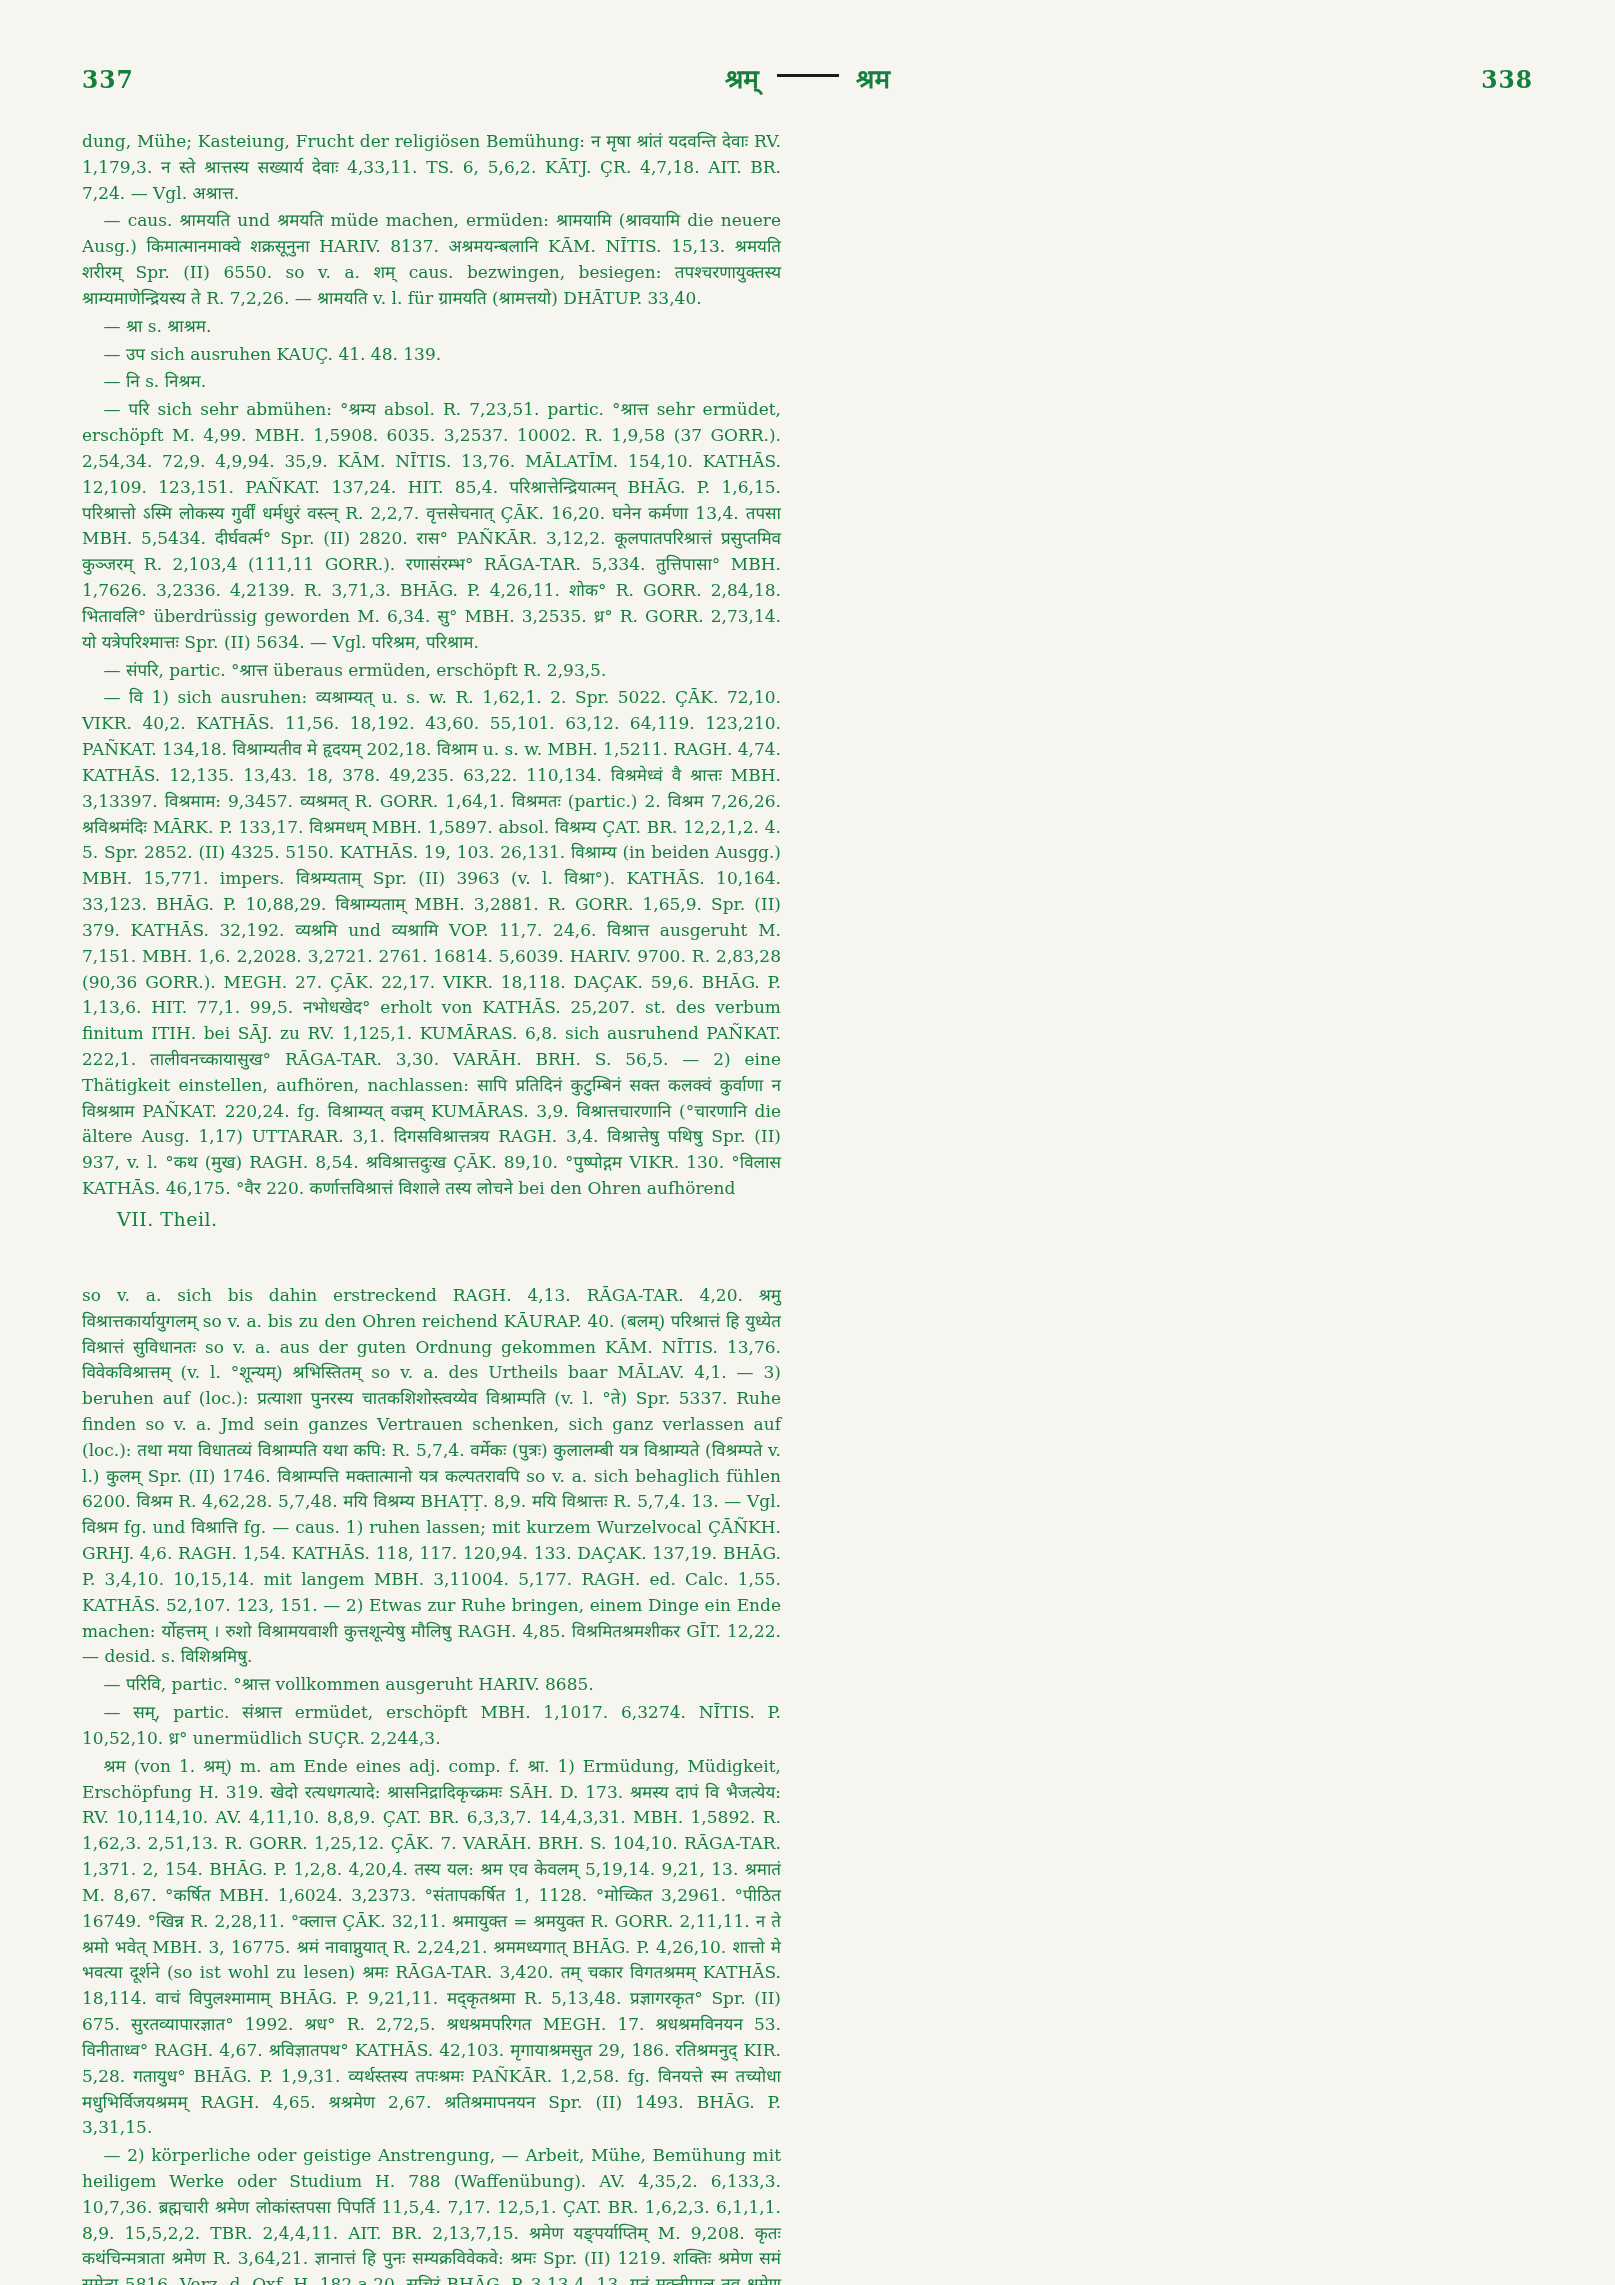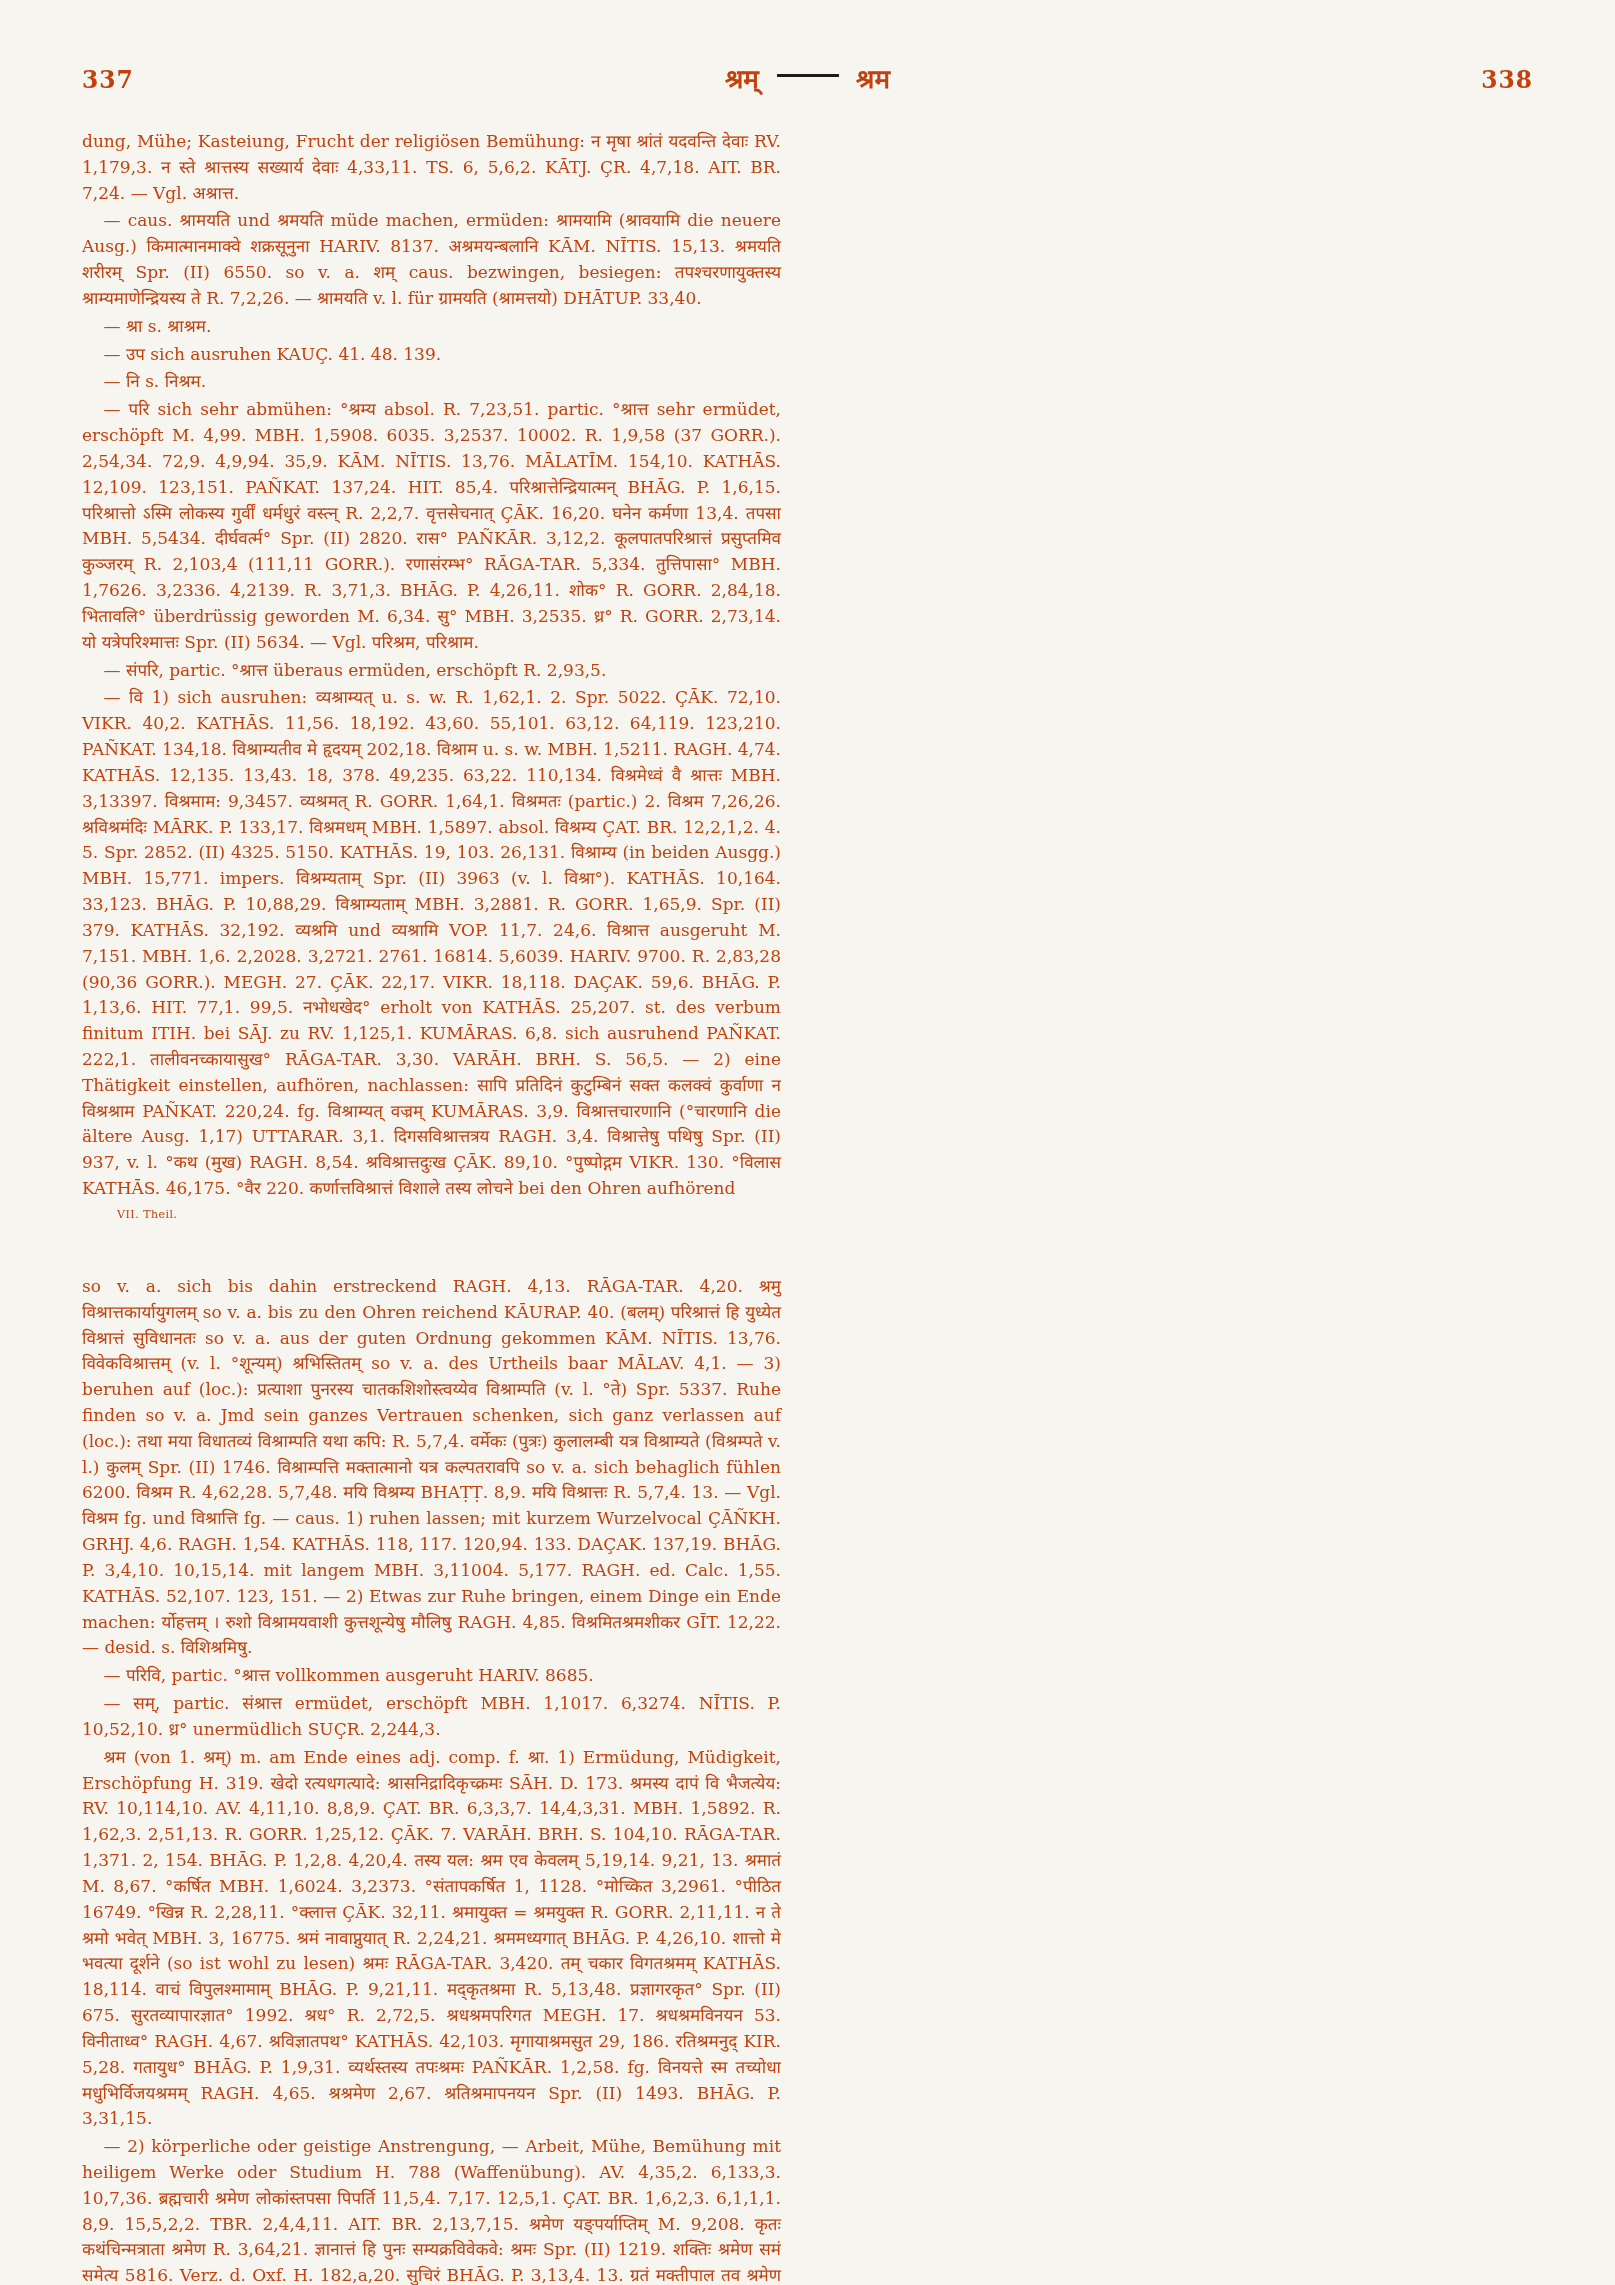--- a/index.html
+++ b/index.html
@@ -6,21 +6,21 @@
     margin: 0;
     padding: 0;
     background: #e9e7e2;
   }
   .page {
     position: relative;
     width: 1615px;
     height: 2286px;
     margin: 0 auto;
     background: #f7f5f0;
-    color: #c2410c;
+    color: #15803d;
     font-family: "DejaVu Serif", "Liberation Serif", serif;
     box-sizing: border-box;
     padding: 60px 82px 0 82px;
     overflow: hidden;
   }
   .running-head {
     display: flex;
     align-items: baseline;
     justify-content: space-between;
     margin-bottom: 33px;
@@ -58,21 +58,21 @@
   }
   .column p.para {
     margin: 0 0 2px 0;
     text-indent: 0;
   }
   .column p.para.indent {
     text-indent: 21.5px;
   }
   .col-footer {
     margin-top: 5.9px;
-    font-size: 11px;
+    font-size: 19px;
   }
   .col-footer.left {
     padding-left: 35px;
     letter-spacing: 0.5px;
   }
   .col-footer.right {
     text-align: right;
     padding-right: 59px;
     font-size: 15.6px;
   }

